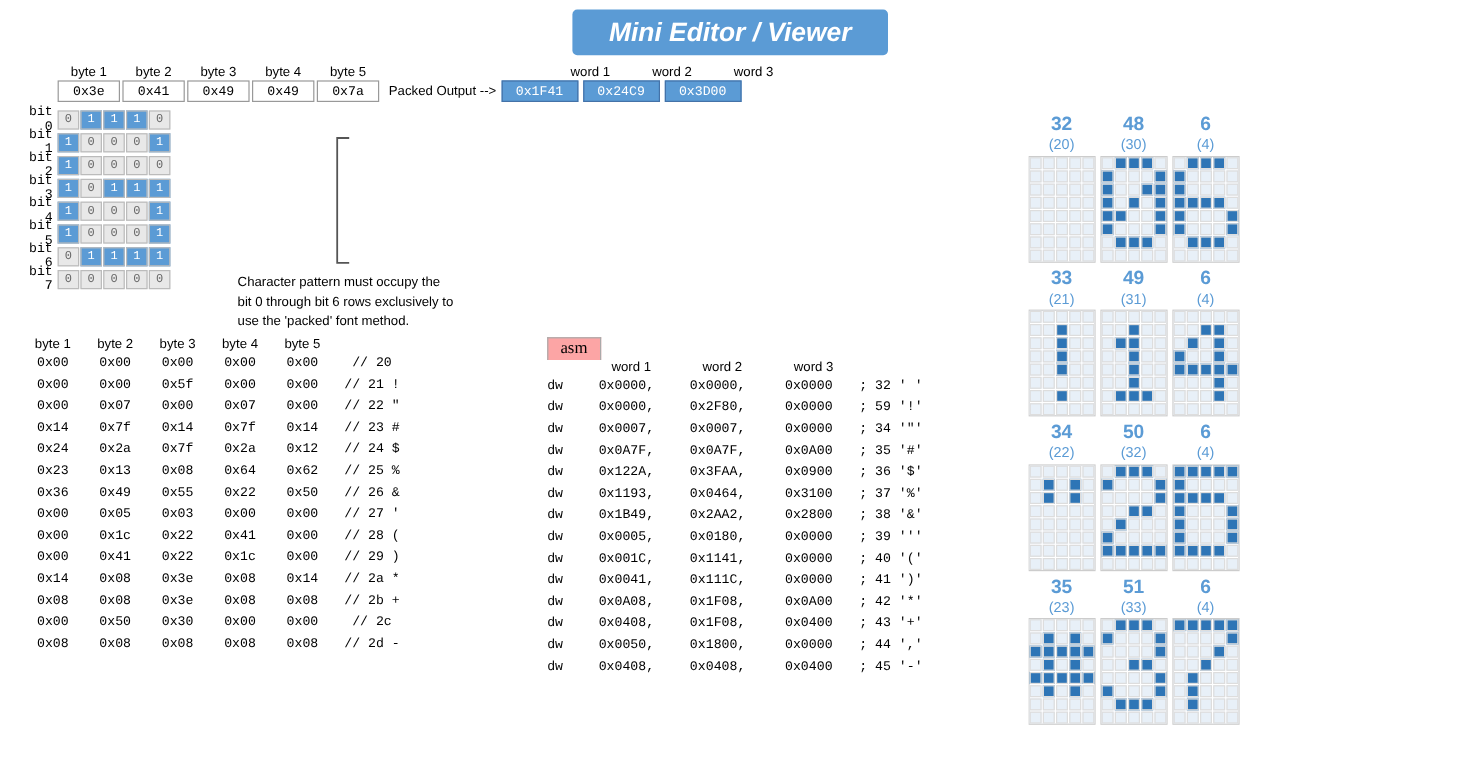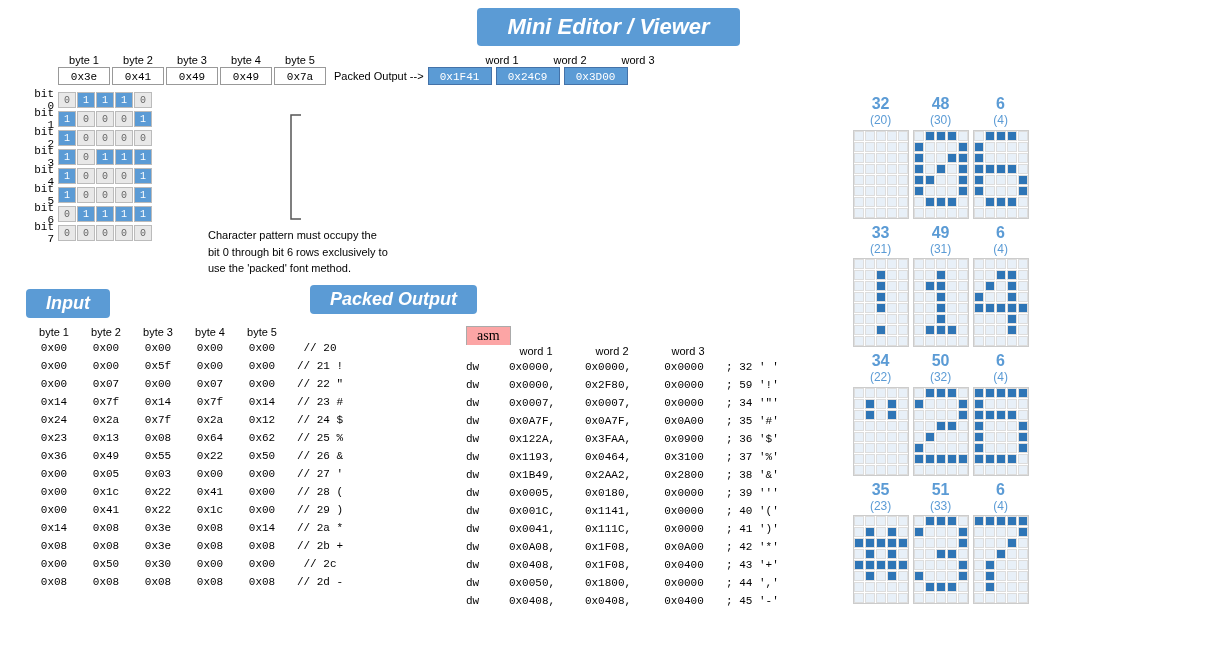--- a/index.html
+++ b/index.html
@@ -35,21 +35,21 @@
       font-weight: bold;
       padding: 6px 30px;
       border-radius: 4px;
       font-family: Arial, sans-serif;
     }
 
     
     .content {
       display: flex;
       flex: 1;
-      padding: 4px 18px;
+      padding: 4px 8px;
     }
 
     
     .left-panel {
       width: 860px;
       display: flex;
       flex-direction: column;
     }
 
     .byte-col-label {
@@ -392,26 +392,20 @@
 
         <div style="display:flex; align-items:center; margin-left:16px; padding-top:16px;flex-direction:column;">
           <svg width="20" height="120">
             <path d="M 16,8 L 6,8 L 6,112 L 16,112" stroke="#555" stroke-width="1.5" fill="none"></path>
           </svg>
           <div style="font-family:Arial,sans-serif; font-size:11px; max-width:180px; line-height:1.5; margin-left:6px;">Character pattern must occupy the bit 0 through bit 6 rows exclusively to use the 'packed' font method.</div>
         </div>
 
       </div>
 
-      <div style="display:flex; align-items:center; padding-left:8px; margin-bottom:4px;">
-        <div class="input-label-box">Input</div>
-        <div style="margin-left:200px;">
-          <div class="packed-output-label-box">Packed Output</div>
-        </div>
-      </div>
 
       <div style="display:flex; padding-left:8px;">
 
         <div style="width:430px;">
 
           <div style="display:flex; margin-bottom:1px; padding-left:2px;">
             <div class="table-col-header input-col">byte 1</div>
             <div class="table-col-header input-col">byte 2</div>
             <div class="table-col-header input-col">byte 3</div>
             <div class="table-col-header input-col">byte 4</div>

